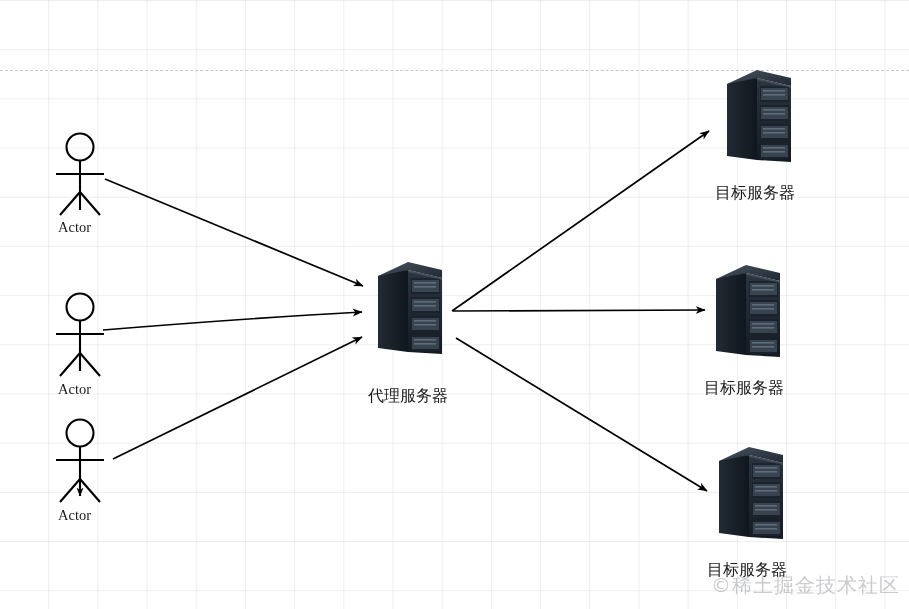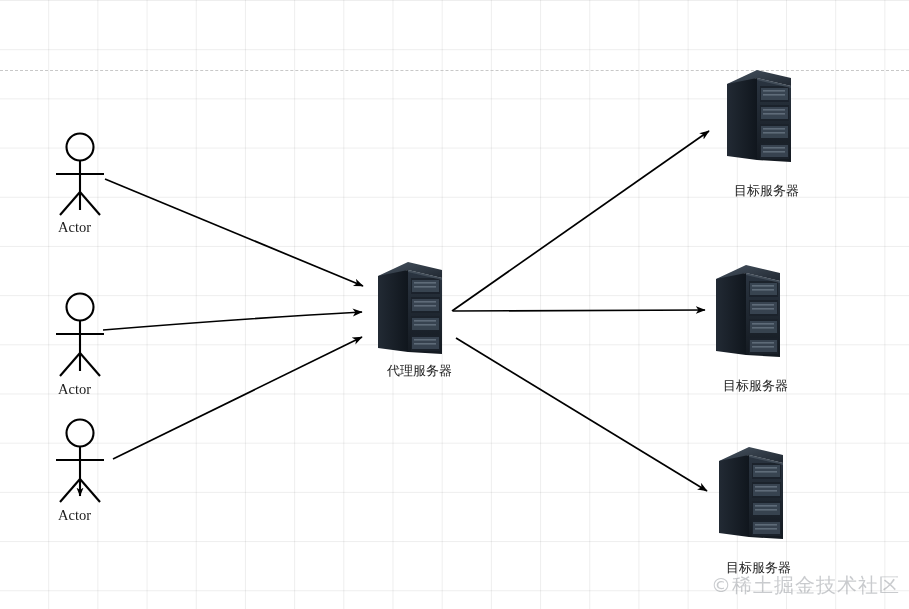--- a/index.html
+++ b/index.html
@@ -23,24 +23,24 @@
   #dashline{
     position:absolute;left:0;top:70px;width:909px;height:0;
     border-top:1px dashed #c8c8c8;
   }
   svg.layer{position:absolute;left:0;top:0;width:909px;height:609px;overflow:visible;}
   .edge{stroke:#000000;stroke-width:1.7;fill:none;}
   .actorline{stroke:#000000;stroke-width:2.1;fill:none;}
   .actorhead{stroke:#000000;stroke-width:2.1;fill:none;}
   .nodelabel{
     position:absolute;
-    font-size:13px;
+    font-size:16px;
     color:#1b1b1b;
     white-space:nowrap;
-    text-align:right;
+    text-align:left;
     line-height:1.1;
     font-family:"DejaVu Sans","Liberation Sans",sans-serif;
   }
   .actorlabel{
     position:absolute;
     font-size:14.5px;
     color:#1c1c1c;
     white-space:nowrap;
     font-family:Liberation Serif, serif;
   }
@@ -148,21 +148,21 @@
         <rect x="40" y="45" width="22" height="1.6"></rect>
         <rect x="40" y="49" width="22" height="1.6"></rect>
         <rect x="40" y="64" width="22" height="1.6"></rect>
         <rect x="40" y="68" width="22" height="1.6"></rect>
         <rect x="40" y="83" width="22" height="1.6"></rect>
         <rect x="40" y="87" width="22" height="1.6"></rect>
       </g>
       <polygon points="34,14 68,22 68,24 34,16" fill="#5a6672" opacity="0.5"></polygon>
     </svg>
   </div>
-  <div class="nodelabel" style="left:368px;top:364px;width:84px;">代理服务器</div>
+  <div class="nodelabel" style="left:368px;top:387px;width:84px;">代理服务器</div>
 
   <div class="rack" style="left:723px;top:64px;">
     <svg width="72" height="104" viewBox="0 0 72 104">
       <polygon points="4,20 34,6 68,14 68,22 34,14 4,26" fill="url(#topG)"></polygon>
       <polygon points="4,20 34,14 34,96 4,92" fill="url(#sideG)"></polygon>
       <polygon points="34,14 68,22 68,98 34,96" fill="url(#frontG)"></polygon>
       <g opacity="0.92">
         <rect x="37" y="22" width="29" height="16" fill="#1b222b"></rect>
         <rect x="38" y="24" width="27" height="12" fill="#3a4653"></rect>
         <rect x="37" y="41" width="29" height="16" fill="#1b222b"></rect>

